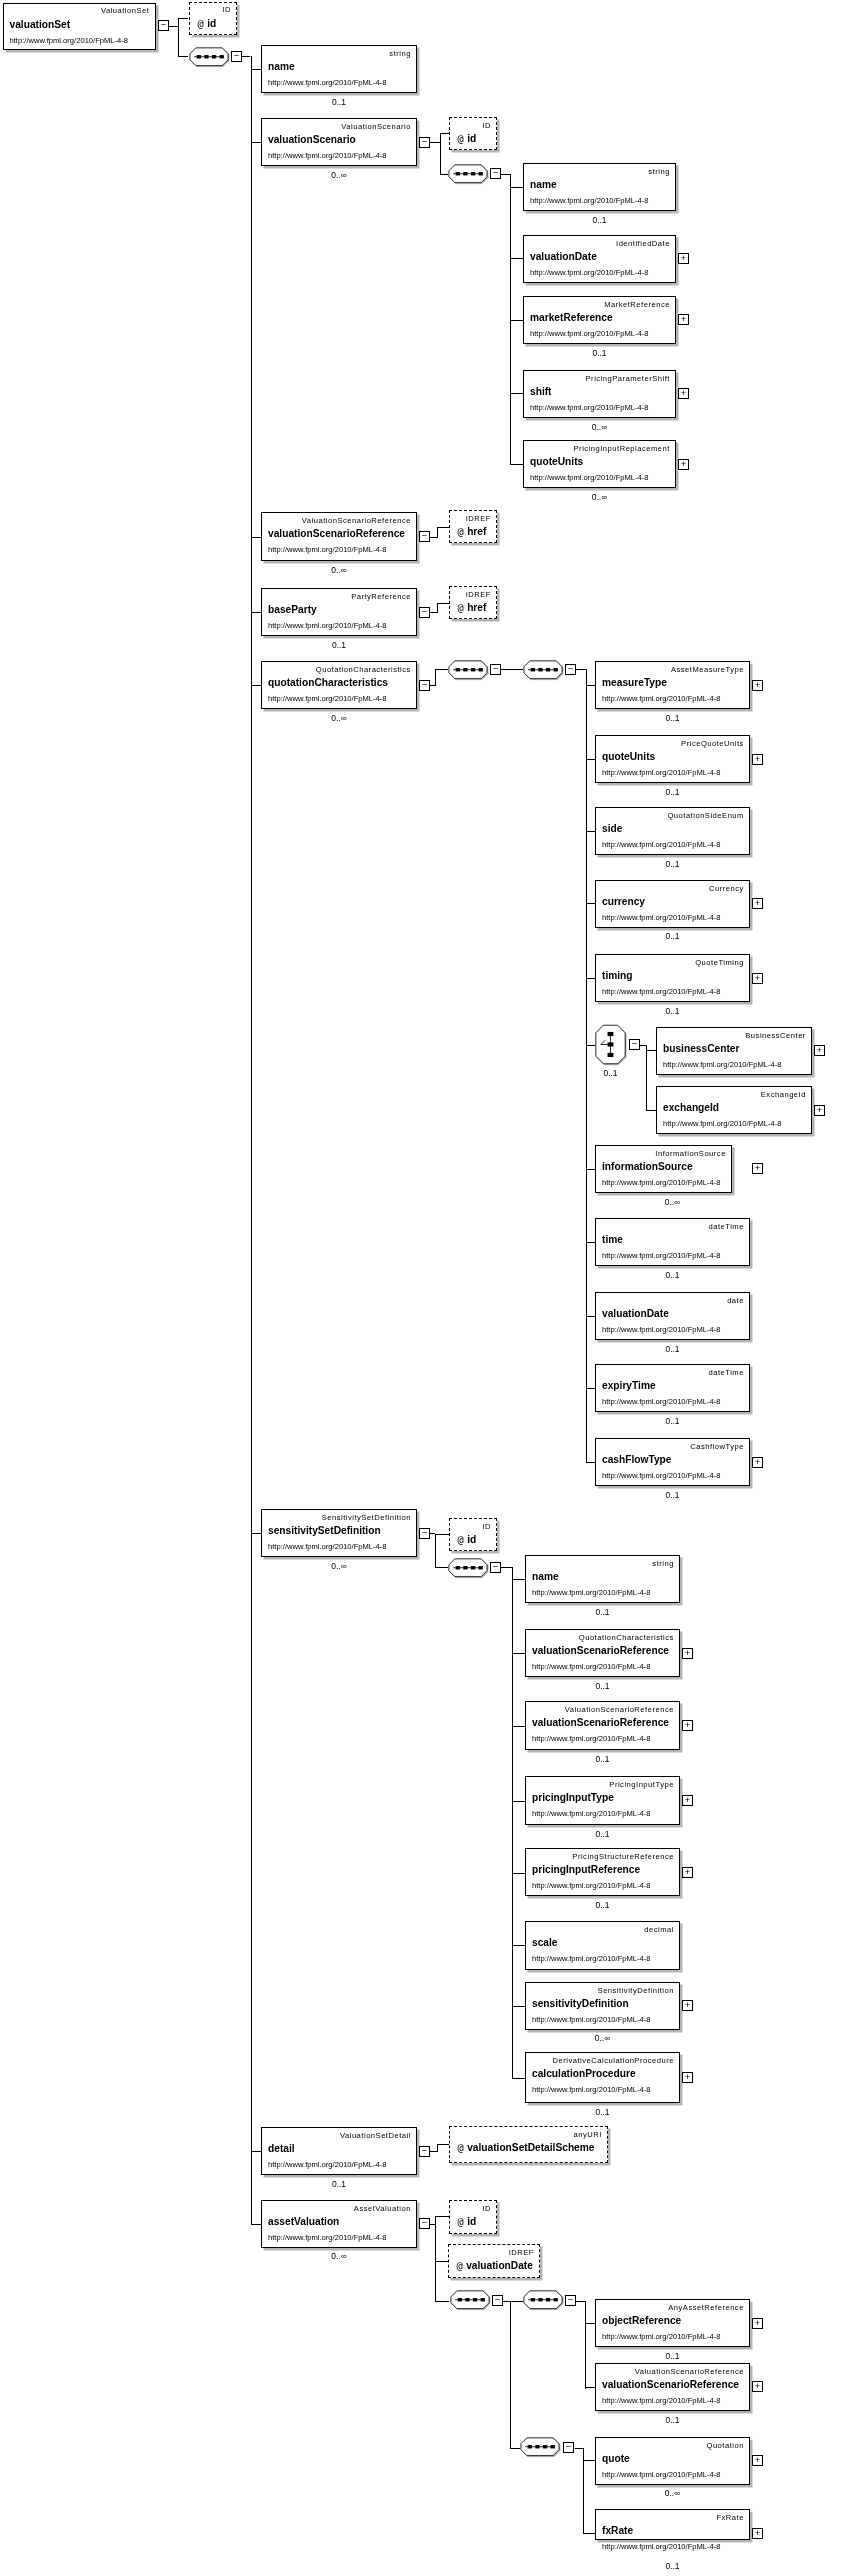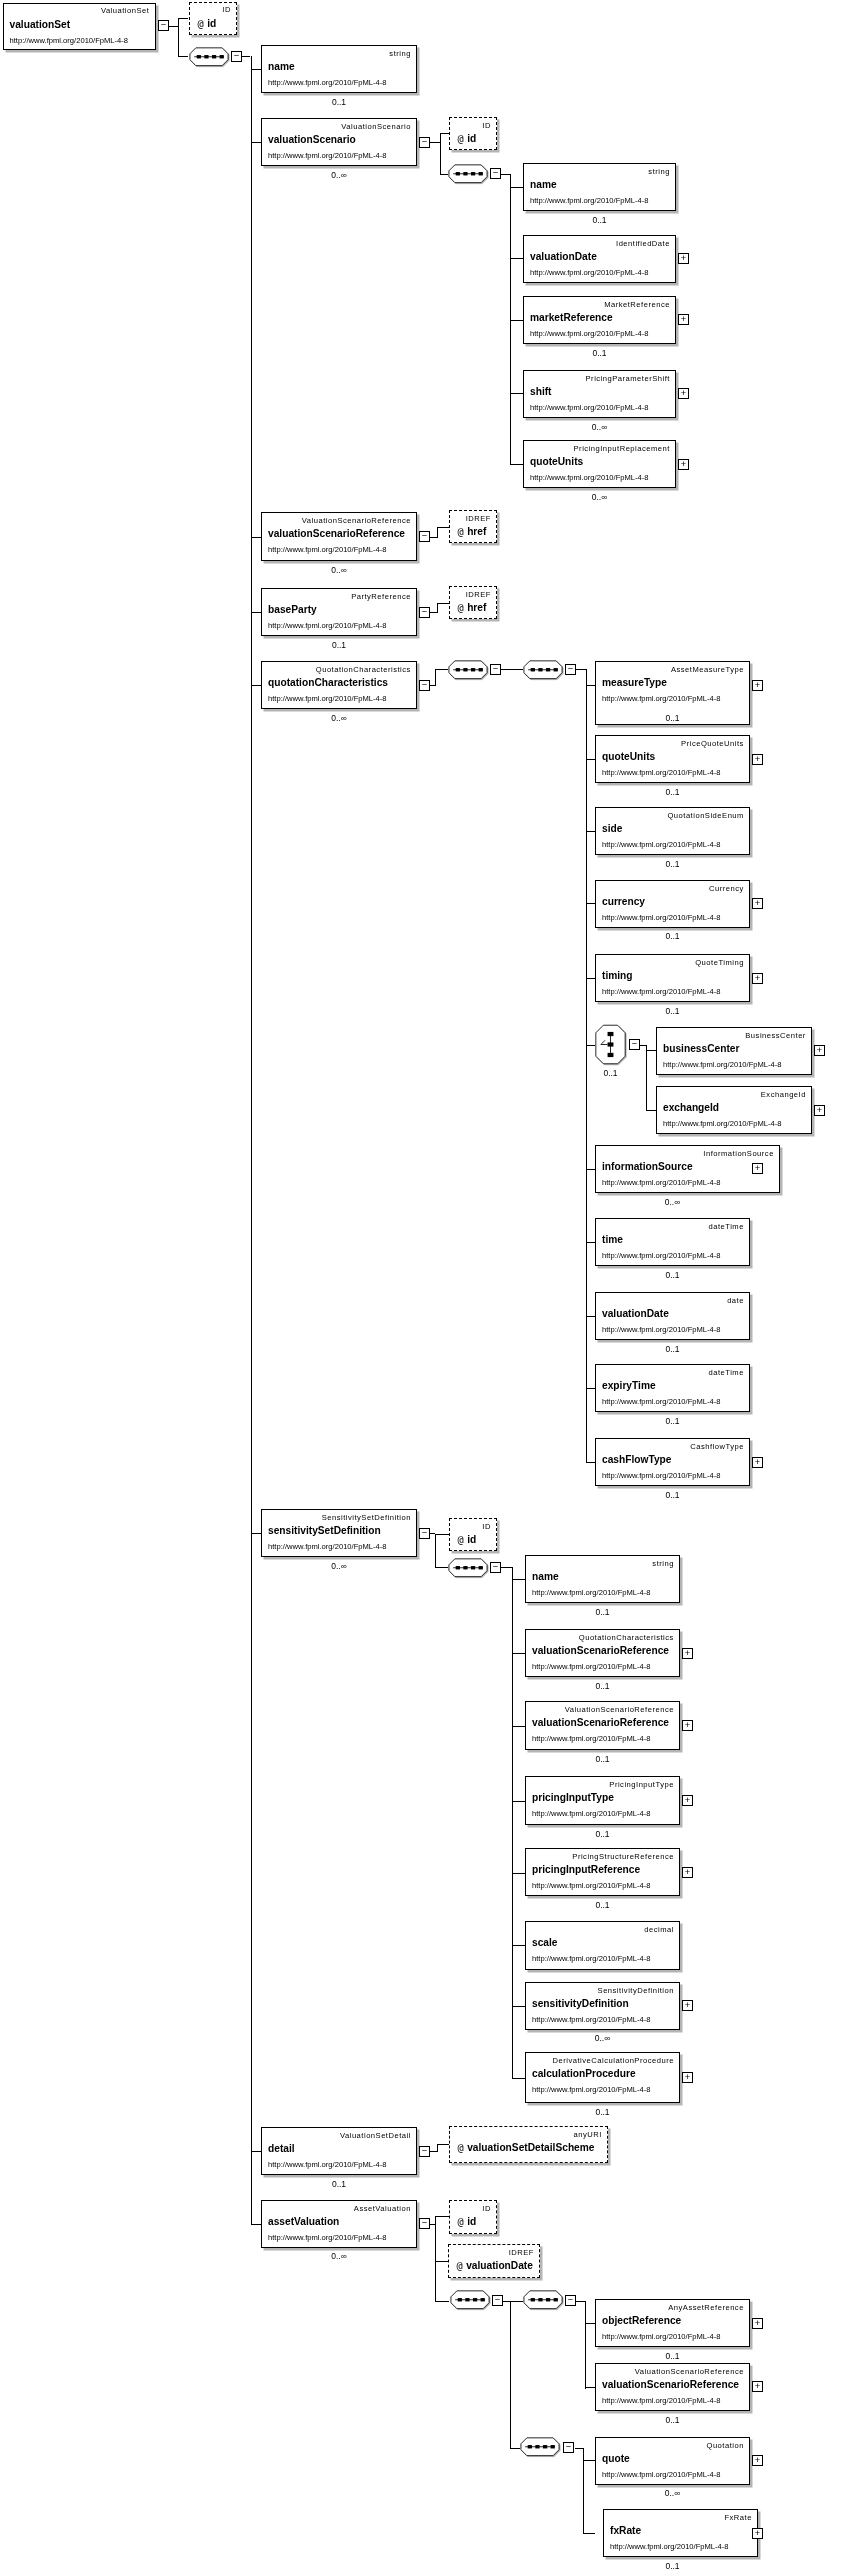--- a/index.html
+++ b/index.html
@@ -149,21 +149,21 @@
       <svg width="40" height="19.5" viewBox="0 0 47 23">
         <polygon points="8,1 39,1 46,8 46,15 39,22 8,22 1,15 1,8" fill="#fff" stroke="#000" stroke-width="1"></polygon>
         <line x1="6" y1="11.5" x2="41" y2="11.5" stroke="#000" stroke-width="1"></line>
         <rect x="9" y="9.5" width="5" height="4"></rect>
         <rect x="18" y="9.5" width="5" height="4"></rect>
         <rect x="27" y="9.5" width="5" height="4"></rect>
         <rect x="36" y="9.5" width="5" height="4"></rect>
       </svg>
     </div>
     <div class="handle" style="left: 565px; top: 664px; width: 11px; height: 11px;">−</div>
-    <div class="ebox" style="left: 595px; top: 661px; width: 155px; height: 64px;">
+    <div class="ebox" style="left: 595px; top: 661px; width: 155px; height: 48px;">
       <span class="tlabel">AssetMeasureType</span>
       <span class="ename">measureType</span>
       <span class="ens">http://www.fpml.org/2010/FpML-4-8</span>
     </div>
     <div class="card" style="left: 595px; top: 713px; width: 155px; height: 11px;">0..1</div>
     <div class="handle" style="left: 752px; top: 680px; width: 11px; height: 11px;">+</div>
     <div class="ebox" style="left: 595px; top: 735px; width: 155px; height: 48px;">
       <span class="tlabel">PriceQuoteUnits</span>
       <span class="ename">quoteUnits</span>
       <span class="ens">http://www.fpml.org/2010/FpML-4-8</span>
@@ -208,21 +208,21 @@
       <span class="ename">businessCenter</span>
       <span class="ens">http://www.fpml.org/2010/FpML-4-8</span>
     </div>
     <div class="handle" style="left: 814px; top: 1045px; width: 11px; height: 11px;">+</div>
     <div class="ebox" style="left: 656px; top: 1086px; width: 156px; height: 48px;">
       <span class="tlabel">ExchangeId</span>
       <span class="ename">exchangeId</span>
       <span class="ens">http://www.fpml.org/2010/FpML-4-8</span>
     </div>
     <div class="handle" style="left: 814px; top: 1105px; width: 11px; height: 11px;">+</div>
-    <div class="ebox" style="left: 595px; top: 1145px; width: 185px; height: 48px;">
+    <div class="ebox" style="left: 595px; top: 1145px; width: 137px; height: 48px;">
       <span class="tlabel">InformationSource</span>
       <span class="ename">informationSource</span>
       <span class="ens">http://www.fpml.org/2010/FpML-4-8</span>
     </div>
     <div class="card" style="left: 595px; top: 1197px; width: 155px; height: 11px;">0..∞</div>
     <div class="handle" style="left: 752px; top: 1163px; width: 11px; height: 11px;">+</div>
     <div class="ebox" style="left: 595px; top: 1218px; width: 155px; height: 48px;">
       <span class="tlabel">dateTime</span>
       <span class="ename">time</span>
       <span class="ens">http://www.fpml.org/2010/FpML-4-8</span>
@@ -395,21 +395,21 @@
       </svg>
     </div>
     <div class="handle" style="left: 563px; top: 2442px; width: 11px; height: 11px;">−</div>
     <div class="ebox" style="left: 595px; top: 2437px; width: 155px; height: 48px;">
       <span class="tlabel">Quotation</span>
       <span class="ename">quote</span>
       <span class="ens">http://www.fpml.org/2010/FpML-4-8</span>
     </div>
     <div class="card" style="left: 595px; top: 2488px; width: 155px; height: 11px;">0..∞</div>
     <div class="handle" style="left: 752px; top: 2455px; width: 11px; height: 11px;">+</div>
-    <div class="ebox" style="left: 595px; top: 2509px; width: 155px; height: 48px; margin-left: 8px;">
+    <div class="ebox" style="left: 595px; top: 2509px; width: 155px; height: 31px;">
       <span class="tlabel">FxRate</span>
       <span class="ename">fxRate</span>
       <span class="ens">http://www.fpml.org/2010/FpML-4-8</span>
     </div>
     <div class="card" style="left: 595px; top: 2561px; width: 155px; height: 11px;">0..1</div>
     <div class="handle" style="left: 752px; top: 2528px; width: 11px; height: 11px;">+</div>
     <div class="seg" style="left: 169px; top: 25.5px; width: 9.3px; height: 0.8px;"></div>
     <div class="seg" style="left: 178px; top: 18px; width: 0.8px; height: 39px;"></div>
     <div class="seg" style="left: 178px; top: 18px; width: 10.2px; height: 0.8px;"></div>
     <div class="seg" style="left: 178px; top: 56px; width: 10.2px; height: 0.8px;"></div>

